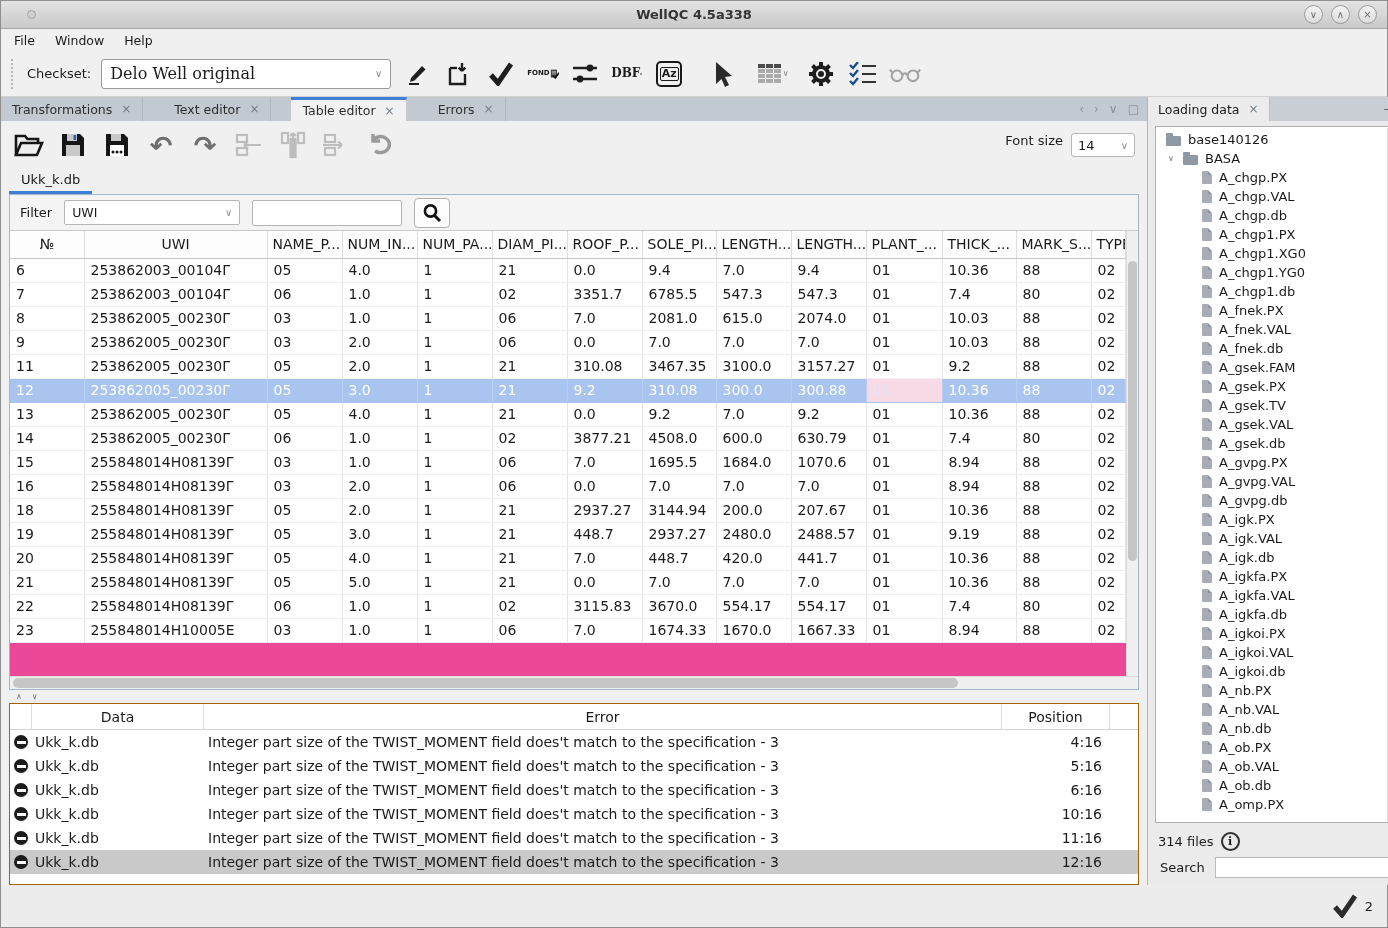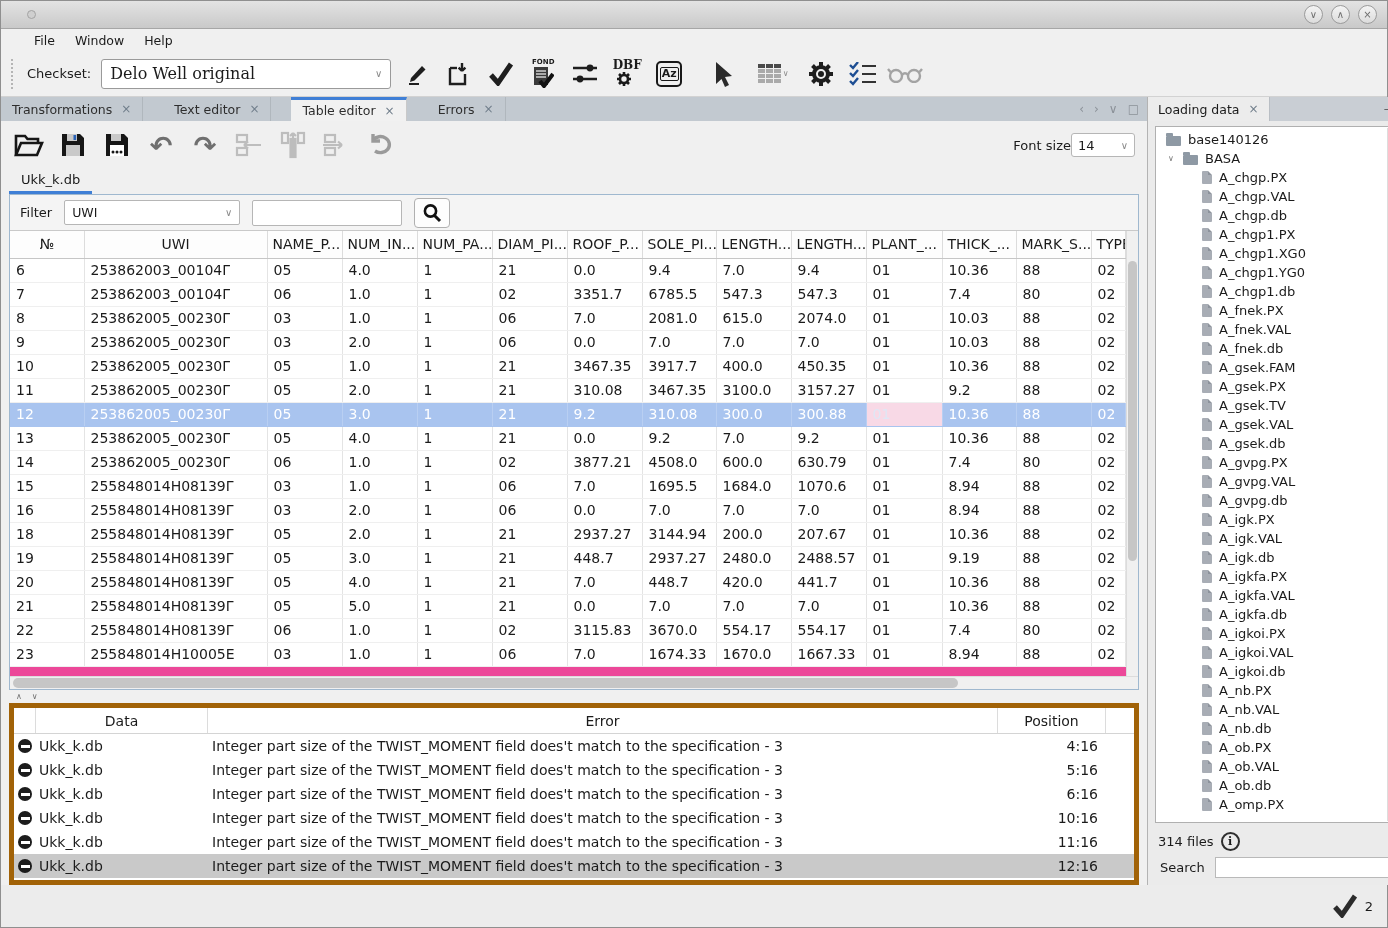--- a/index.html
+++ b/index.html
@@ -12,33 +12,33 @@
   .titlebar { height:28px; flex:0 0 28px; background:linear-gradient(#e3e3e3,#c9c9c9);
     border-bottom:1px solid #a6a6a6; display:flex; align-items:center; position:relative; }
   .win-dot { width:9px; height:9px; border-radius:50%; background:#cfcfcf; border:1px solid #a3a3a3; margin-left:26px; }
   .title-text { position:absolute; left:0; right:0; text-align:center; font-weight:bold; font-size:13px; color:#333; }
   .win-controls { margin-left:auto; display:flex; gap:8px; padding-right:10px; }
   .win-btn { width:19px; height:19px; border-radius:50%; border:1px solid #9b9b9b;
     background:linear-gradient(#f4f4f4,#dcdcdc); color:#6e6e6e; font-size:10px; line-height:17px;
     text-align:center; cursor:default; }
 
   
-  .menubar { height:22px; flex:0 0 22px; background:#f0f0f0; display:flex; align-items:center; padding-left:24px; gap:2px; }
+  .menubar { height:22px; flex:0 0 22px; background:#f0f0f0; display:flex; align-items:center; padding-left:4px; gap:2px; }
   .menu-item { padding:2px 9px; font-size:12.5px; }
 
   
   .toolbar { height:46px; flex:0 0 46px; background:#f0f0f0; border-bottom:1px solid #d2d2d2;
     display:flex; align-items:center; padding:0 10px; gap:10px; }
   .grip { width:4px; height:30px; border-left:2px dotted #b5b5b5; margin-right:2px; }
   .checkset-label { font-size:13px; }
   .combo { width:290px; height:30px; background:#fff; border:1px solid #9a9a9a; border-radius:3px;
     display:flex; align-items:center; padding:0 8px;gap:32px; }
   .combo .val { flex:1; font-family:"DejaVu Serif","Liberation Serif",serif; font-size:16px; }
   .chev { color:#8a8a8a; font-size:10px; }
-  .ti { width:32px; height:34px; display:flex; align-items:center; justify-content:center; flex-direction:column; }
+  .ti { width:32px; height:34px; display:flex; align-items:center; justify-content:center; }
   .fond-t { font-size:7px; font-weight:bold; line-height:7px; letter-spacing:0; }
   .dbf-t { font-size:12px; font-weight:bold; font-family:"DejaVu Serif","Liberation Serif",serif; line-height:11px; }
   .az-box { width:26px; height:26px; border:2.5px solid #191919; border-radius:5px; display:flex; align-items:center; justify-content:center; }
   .az-in { font-size:11px; font-weight:bold; border:1.5px solid #191919; border-radius:2px; padding:0 1px; line-height:12px; }
   .grid-ico { display:grid; grid-template-columns:repeat(3,7px); grid-auto-rows:4px; gap:1px; }
   .grid-ico span { background:#aaa; }
   .grid-ico span.h { background:#4a4a4a; }
   .dd-arrow { font-size:8px; color:#8a8a8a; margin-left:2px; }
 
   
@@ -50,21 +50,21 @@
   .tabstrip { height:24px; flex:0 0 24px; background:#c2c9d0; display:flex; align-items:stretch;gap:20px; }
   .tab { display:flex; align-items:center; gap:9px; padding:0 11px; font-size:12.5px; color:#2e2e2e;
     border-right:1px solid #b0b7bd; }
   .tab .x { color:#6f7d8a; font-size:12px; }
   .tab.active { background:#f1f1f1; border-top:3px solid #3f7fd6; border-right:1px solid #c9c9c9; }
   .strip-controls { margin-left:auto; display:flex; align-items:center; gap:10px; padding-right:8px; color:#8b9198; font-size:12px; }
 
   
   .editor { flex:1; background:#f0f0f0; display:flex; flex-direction:column; min-height:0; padding:0 8px; }
   .ed-toolbar { height:46px; flex:0 0 46px; display:flex; align-items:center; gap:12px; padding:2px 4px 0; }
-  .ed-sp { margin-left:auto; display:flex; align-items:center; gap:0; }
+  .ed-sp { margin-left:auto; display:flex; align-items:flex-start; gap:8px; }
   .fontsize-combo { width:64px; height:24px; background:#fff; border:1px solid #b6b6b6; border-radius:3px;
     display:flex; align-items:center; padding:0 6px; font-size:13px; }
   .fontsize-combo .val { flex:1; }
   .subtab-row { height:27px; flex:0 0 27px; display:flex; align-items:flex-end; }
   .subtab { padding:3px 12px 4px; font-size:13px; border-bottom:3px solid #3f7fd6; }
 
   
   .table-wrap { flex:1; min-height:0; border:1px solid #9fb8cf; background:#ec4899; display:flex; flex-direction:column; }
   .filter-row { height:36px; flex:0 0 36px; display:flex; align-items:center; gap:12px; padding:0 10px;
     background:#f4f4f4; border-bottom:1px solid #c9c9c9; }
@@ -90,21 +90,21 @@
   .vscroll { position:absolute; top:0; right:0; bottom:0; width:12px; background:#f0f0f0; border-left:1px solid #dcdcdc; }
   .vscroll .thumb { position:absolute; left:1px; right:1px; top:30px; height:300px; background:#c6c6c6; border-radius:5px; }
   .hscroll { height:13px; flex:0 0 13px; background:#f0f0f0; border-top:1px solid #dcdcdc; position:relative; }
   .hscroll .thumb { position:absolute; top:1px; bottom:1px; left:3px; width:945px; background:#c6c6c6; border-radius:5px; }
 
   
   .splitter { height:13px; flex:0 0 13px; display:flex; align-items:center; gap:4px; padding-left:4px; }
   .split-btn { font-size:8px; color:#6f6f6f; padding:0 3px; line-height:10px; }
 
   
-  .error-panel { height:182px; flex:0 0 182px; border:5px solid #a16207; background:#fff;
+  .error-panel { height:182px; flex:0 0 182px; border:1px solid #a16207; background:#fff;
     display:flex; flex-direction:column; overflow:hidden; }
   .ep-head { height:26px; flex:0 0 26px; display:flex; border-bottom:1px solid #d4d4d4; font-size:14px; }
   .ep-head > div { border-right:1px solid #dcdcdc; display:flex; align-items:center; justify-content:center; }
   .ep-c0 { width:22px; } .ep-c1 { width:172px; } .ep-c2 { flex:1; } .ep-c3 { width:108px; } .ep-c4 { width:28px; border-right:none !important; }
   .ep-row { height:24px; flex:0 0 24px; display:flex; align-items:center; font-size:14px; }
   .ep-row.sel { background:#c9c9c9; }
   .ep-row .ic { width:22px; display:flex; justify-content:center; }
   .minus-circle { width:14px; height:14px; border-radius:50%; background:#1c1c1c; position:relative; }
   .minus-circle::after { content:""; position:absolute; left:2.5px; right:2.5px; top:6px; height:2.5px; background:#fff; }
   .ep-row .dt { width:172px; padding-left:3px; }
@@ -141,20 +141,21 @@
 
   svg { display:block; }
 </style>
 </head>
 <body>
 
 <div class="window">
 
   <div class="titlebar">
     <span class="win-dot"></span>
+    <span class="title-text">WellQC 4.5a338</span>
     <span class="win-controls">
       <span class="win-btn">∨</span>
       <span class="win-btn">∧</span>
       <span class="win-btn">×</span>
     </span>
   </div>
 
   <div class="menubar">
     <span class="menu-item">File</span>
     <span class="menu-item">Window</span>
@@ -484,36 +485,20 @@
                     <td>0.0</td>
                     <td>7.0</td>
                     <td>7.0</td>
                     <td>7.0</td>
                     <td class="plant">01</td>
                     <td>10.03</td>
                     <td>88</td>
                     <td>02</td>
                   </tr>
                   <tr>
-                    <td class="rownum">10</td>
-                    <td>253862005_00230Г</td>
-                    <td>05</td>
-                    <td>1.0</td>
-                    <td>1</td>
-                    <td>21</td>
-                    <td>3467.35</td>
-                    <td>3917.7</td>
-                    <td>400.0</td>
-                    <td>450.35</td>
-                    <td class="plant">01</td>
-                    <td>10.36</td>
-                    <td>88</td>
-                    <td>02</td>
-                  </tr>
-                  <tr>
                     <td class="rownum">11</td>
                     <td>253862005_00230Г</td>
                     <td>05</td>
                     <td>2.0</td>
                     <td>1</td>
                     <td>21</td>
                     <td>310.08</td>
                     <td>3467.35</td>
                     <td>3100.0</td>
                     <td>3157.27</td>

